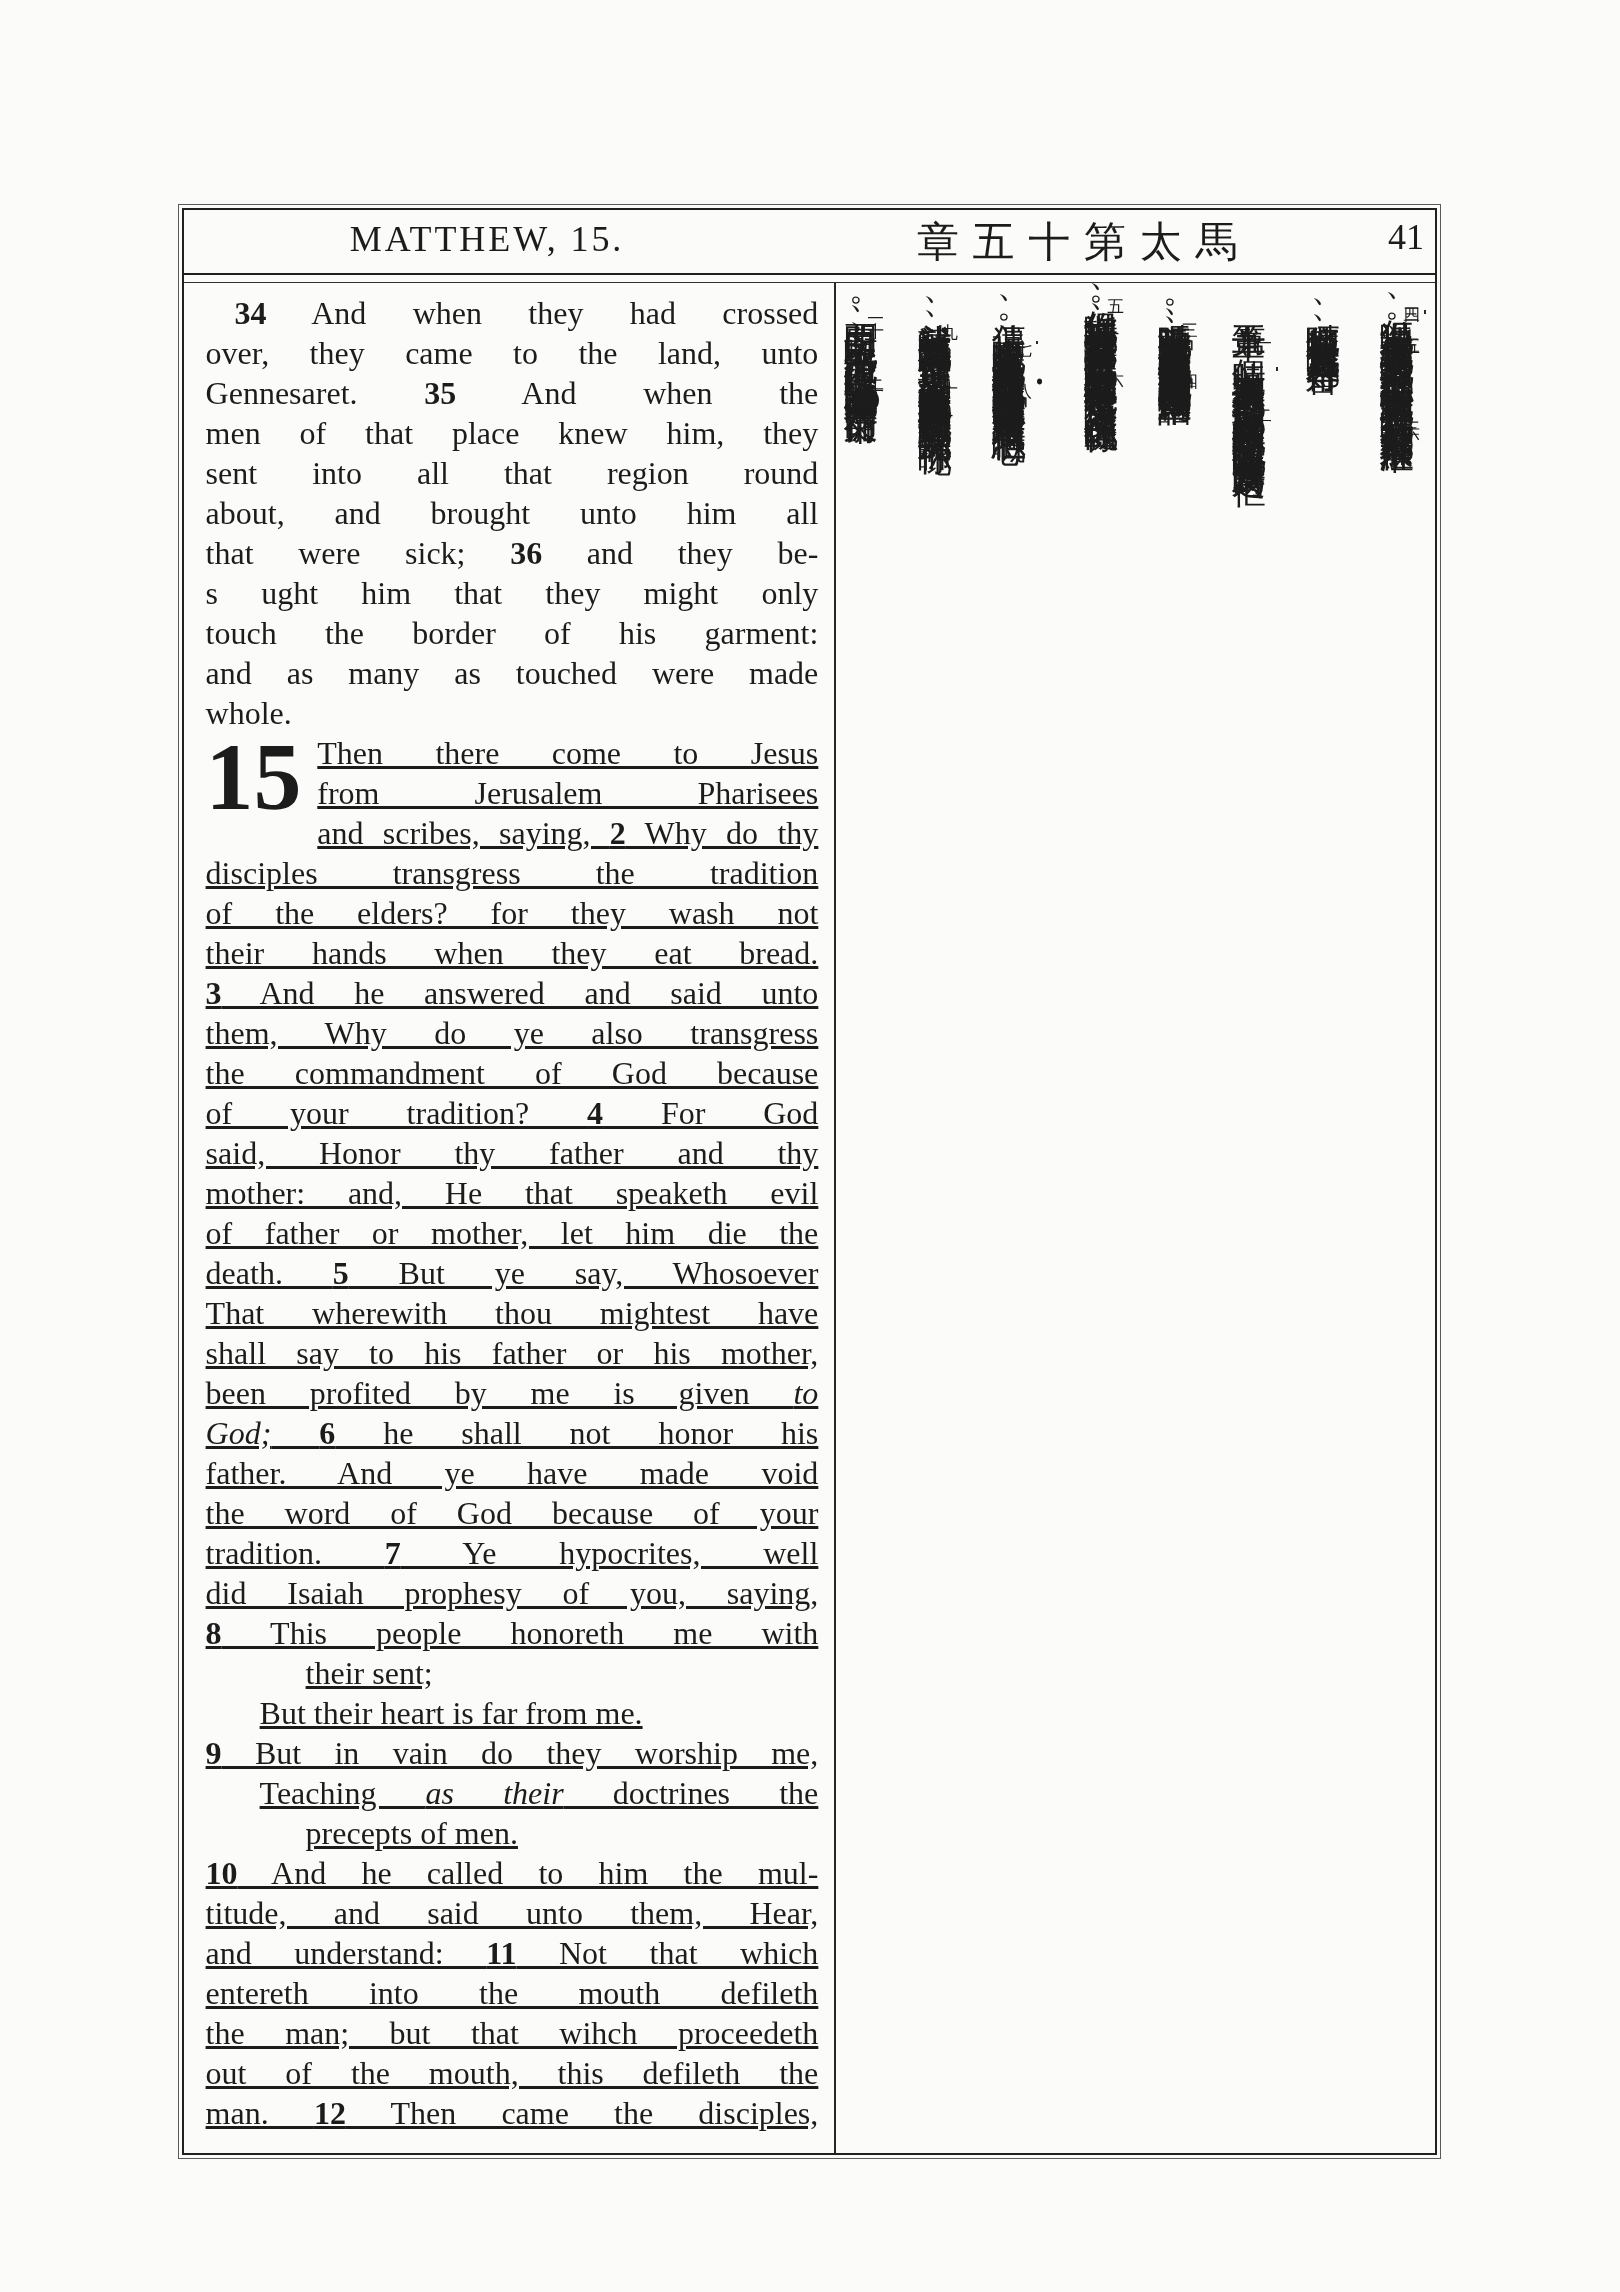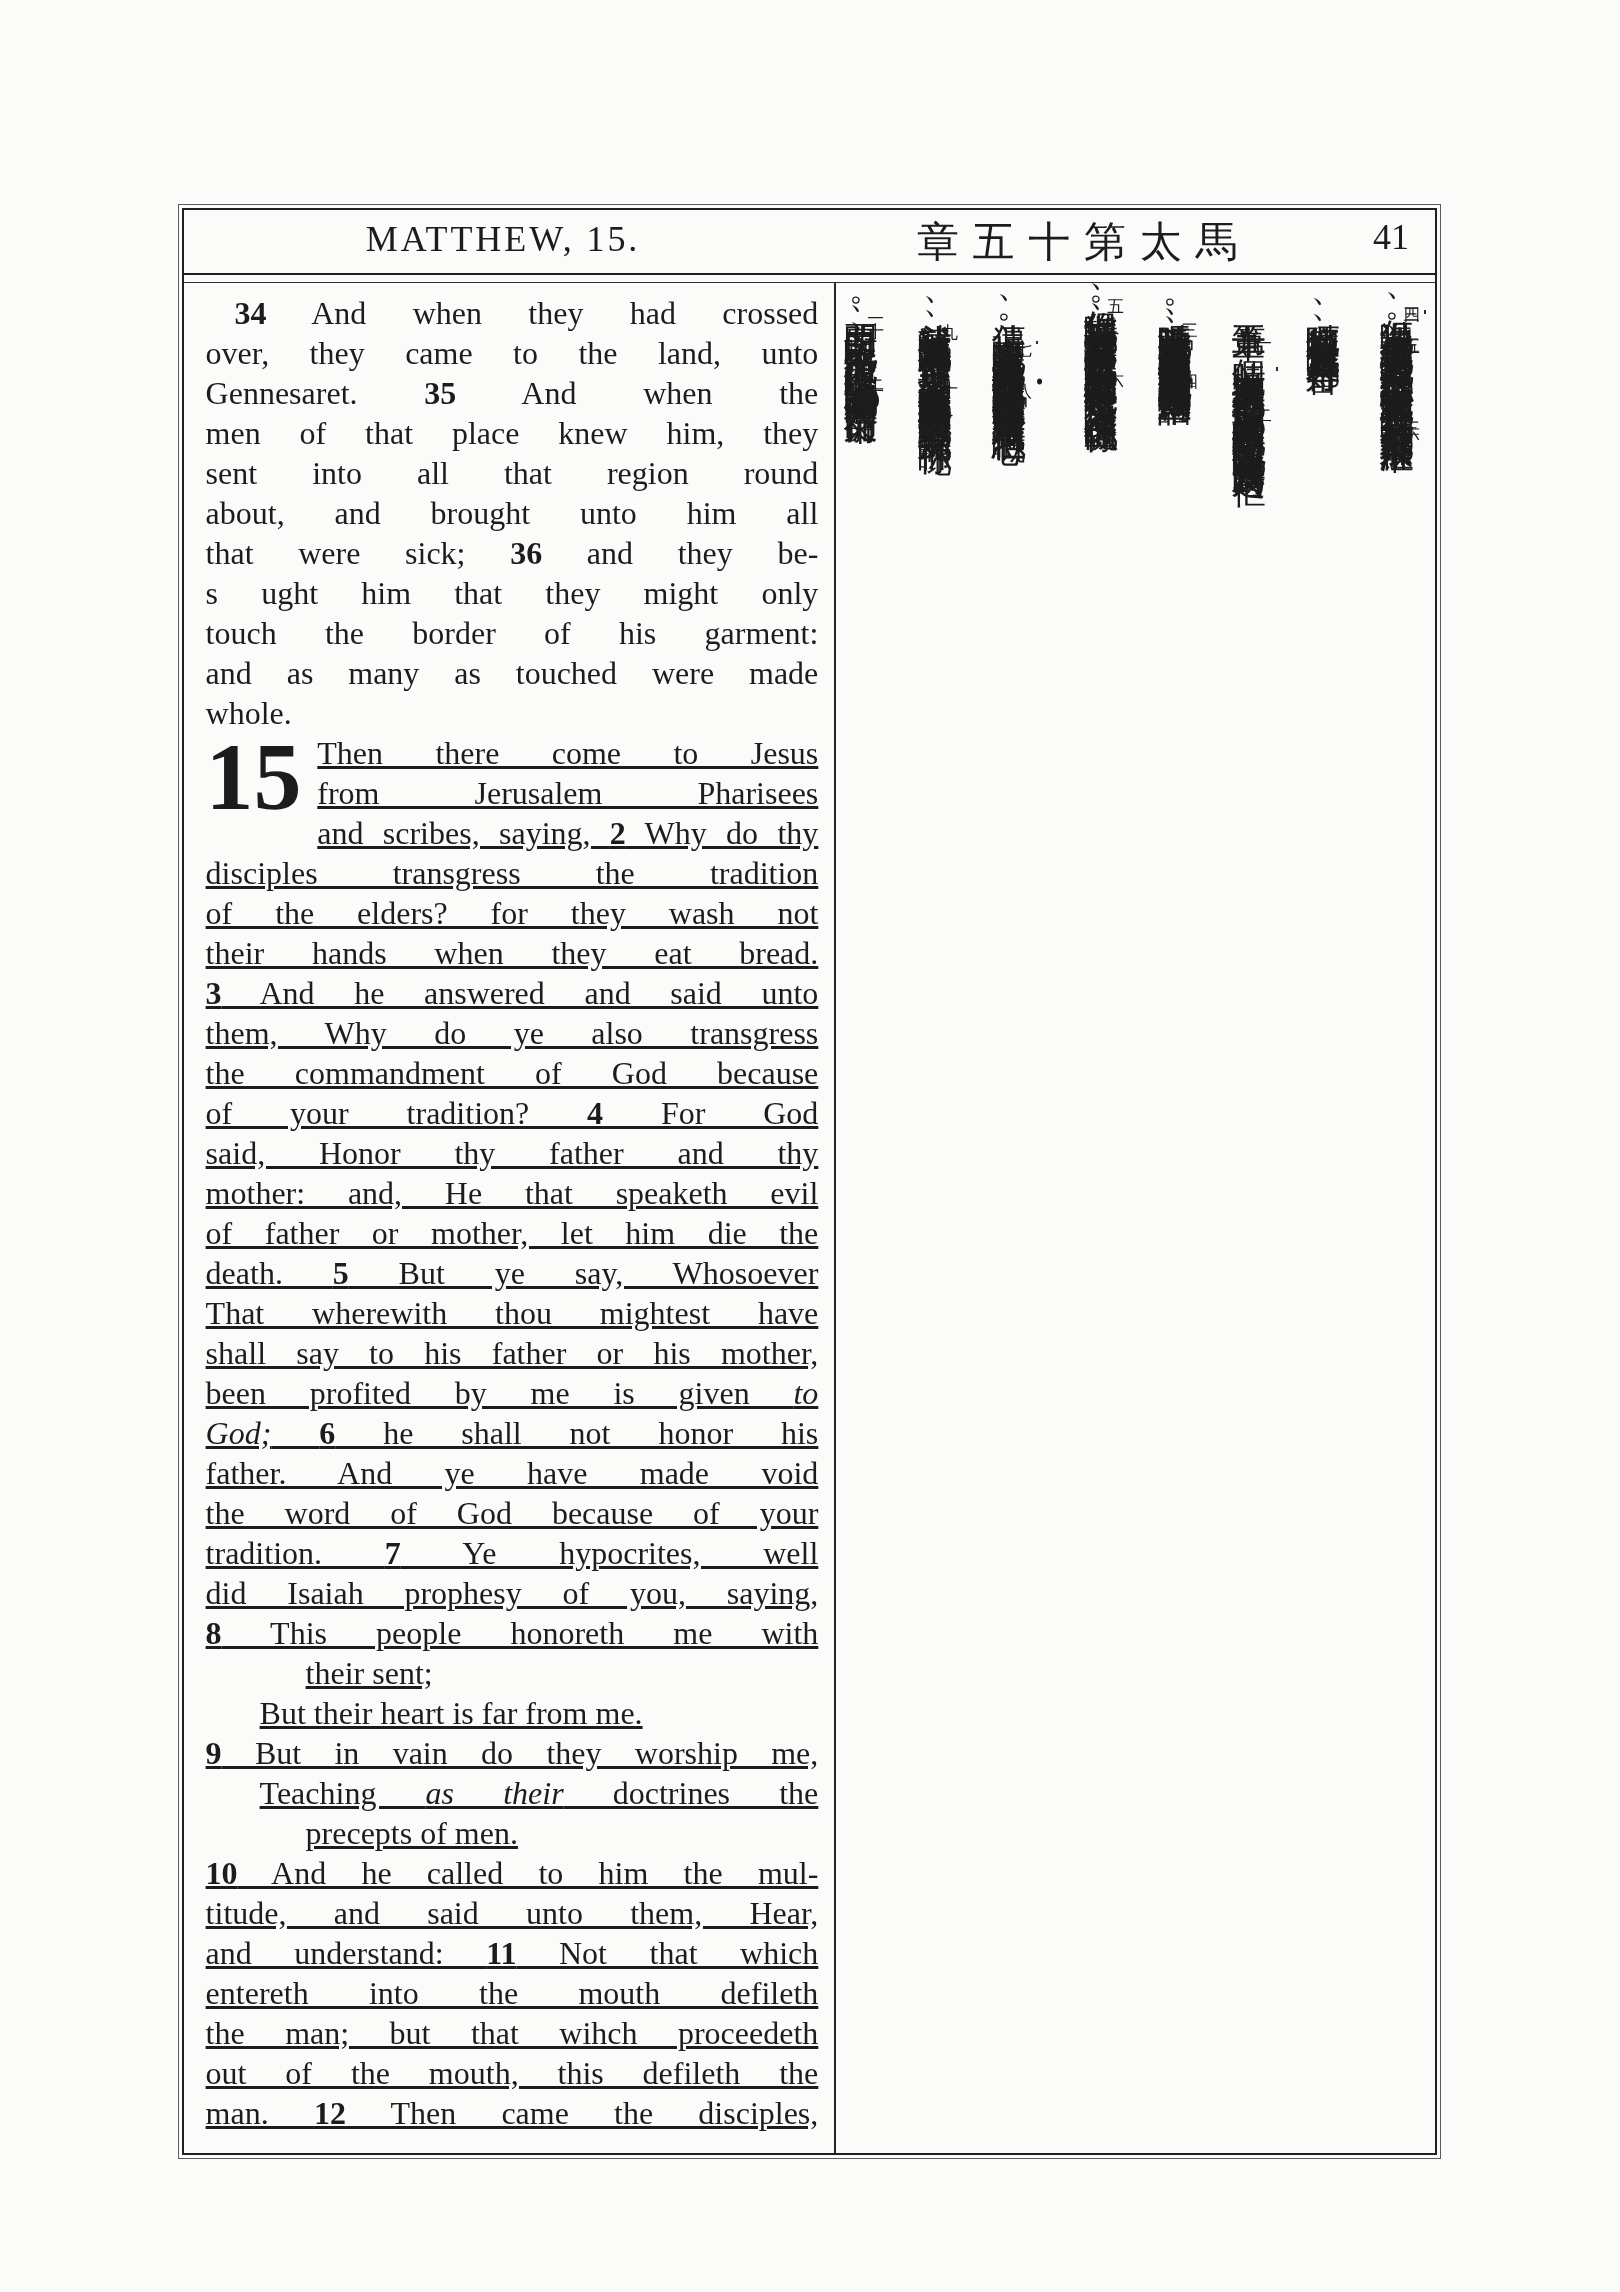--- a/index.html
+++ b/index.html
@@ -3,25 +3,25 @@
 <meta charset="utf-8">
 <style>
   html,body{margin:0;padding:0;background:#e9e7e2;}
   .sheet{position:relative;width:1620px;height:2293px;background:#fbfbf9;color:#1c1c1c;
          font-family:"Liberation Serif","DejaVu Serif",serif;overflow:hidden;}
   .frame{position:absolute;left:182px;top:208px;width:1255px;height:1947px;
          border:2px solid #202020;outline:1px solid #5a5a5a;outline-offset:3.9px;
          box-sizing:border-box;background:#fbfbf9;}
   
   .hdr{position:relative;height:63px;}
-  .h-en{position:absolute;left:16px;top:7.8px;width:606px;text-align:center;
+  .h-en{position:absolute;left:0;top:7.8px;width:606px;text-align:center;
         font-size:36px;letter-spacing:2.9px;}
   .h-zh{position:absolute;left:714px;top:3.9px;width:372px;text-align:center;
         font-size:42px;letter-spacing:13.7px;font-family:"DejaVu Serif",serif;}
-  .h-num{position:absolute;right:26px;top:5.9px;font-size:36px;}
+  .h-num{position:absolute;right:11px;top:5.9px;font-size:36px;}
   .dbl{height:6.9px;border-top:2px solid #202020;border-bottom:1px solid #303030;}
   
   .bodyrow{display:flex;height:1870px;}
   .en{width:652px;box-sizing:border-box;border-right:2px solid #262626;
       padding:9.8px 15.7px 0 21.6px;font-size:32px;line-height:40px;}
   .ln{text-align:justify;text-align-last:justify;white-space:normal;}
   .ln.s{text-align:left;text-align-last:auto;}
   .ln.i1{text-indent:29px;}
   .ln.p1{padding-left:54px;}
   .ln.p2{padding-left:100px;}

